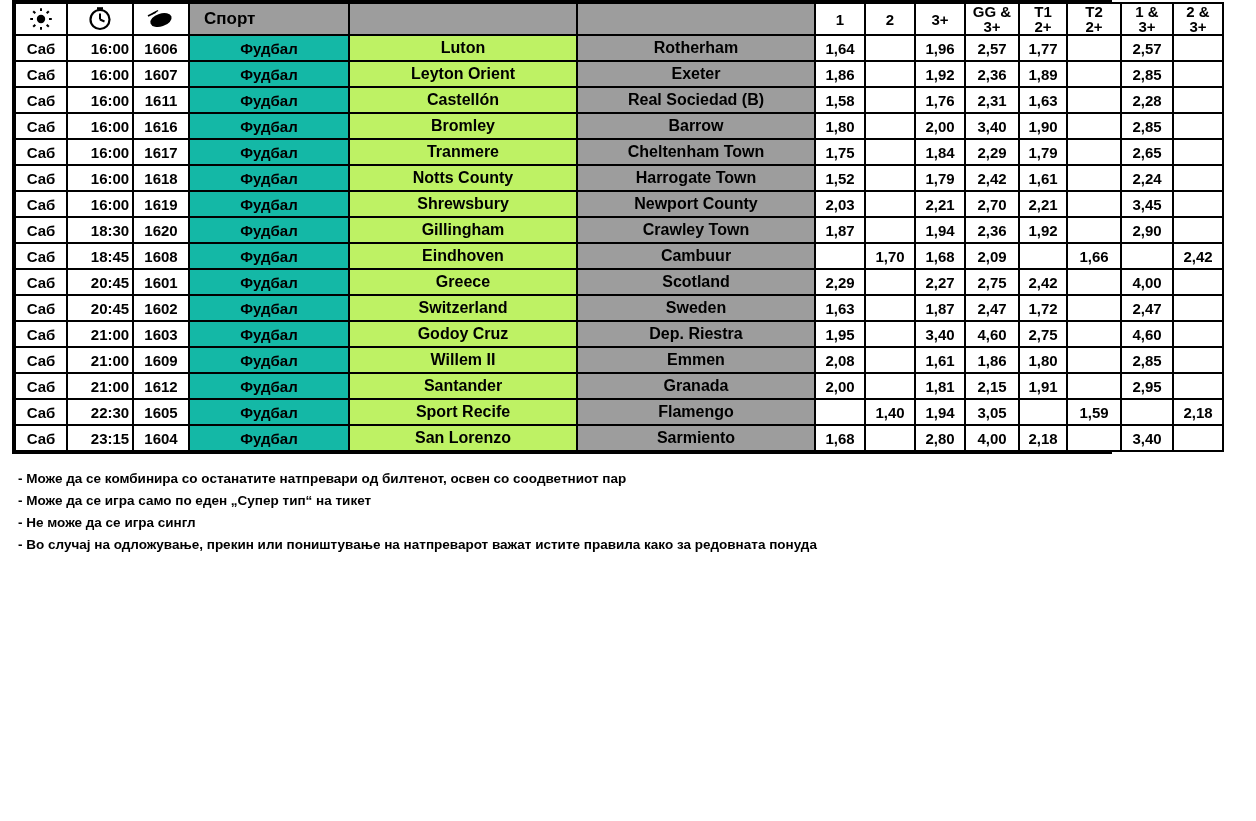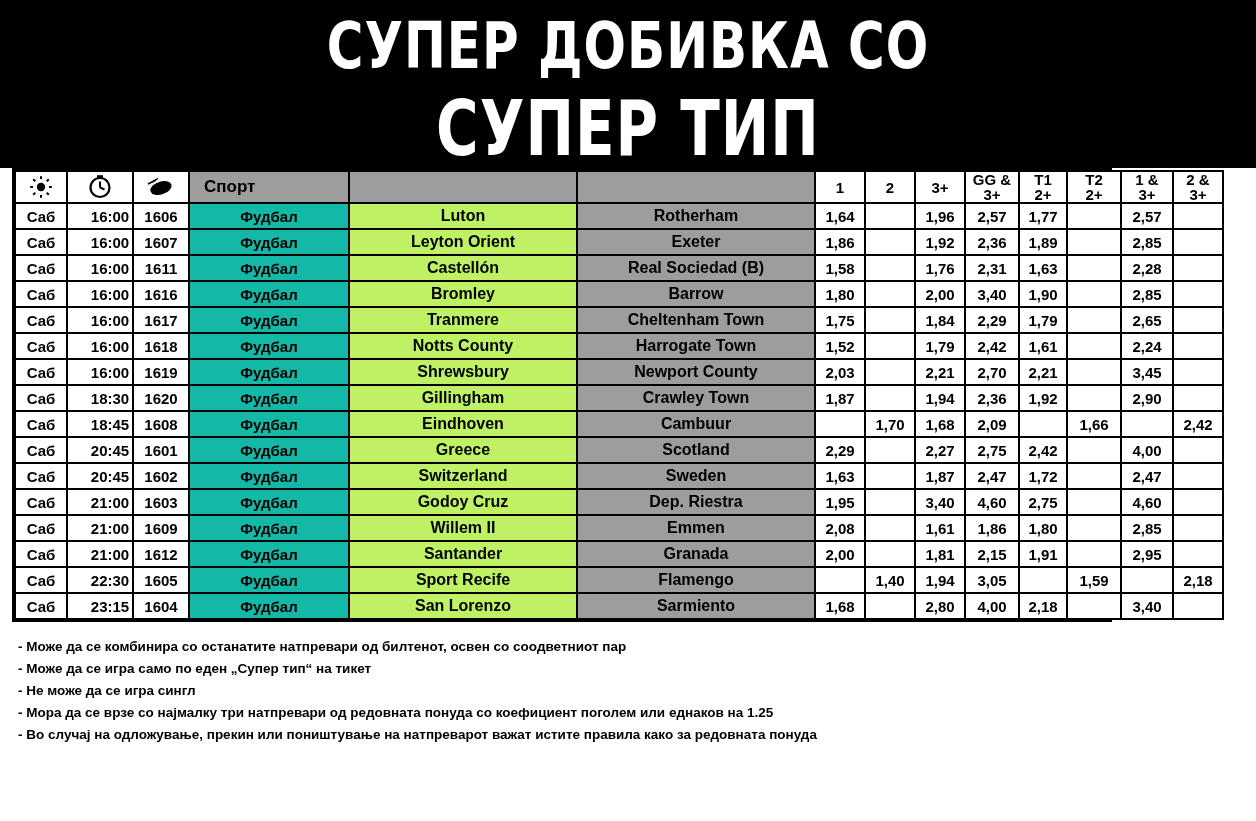--- a/index.html
+++ b/index.html
@@ -144,24 +144,20 @@
     font-weight: bold;
     line-height: 22px;
   }
   .notes div { white-space: nowrap; }
 </style>
 </head>
 <body>
 
 <div class="page">
 
-  <div class="banner">
-    <div class="banner-line1">СУПЕР ДОБИВКА СО</div>
-    <div class="banner-line2">СУПЕР ТИП</div>
-  </div>
 
   <div class="table-wrap">
     <table class="odds">
       <colgroup>
         <col class="c-day">
           <col class="c-time">
           <col class="c-code">
           <col class="c-sport">
         <col class="c-home">
           <col class="c-away">
@@ -510,16 +506,15 @@
             <td class="cell-odd"></td>
           </tr>
         </tbody>
     </table>
   </div>
 
   <div class="notes" id="notes">
       <div>- Може да се комбинира со останатите натпревари од билтенот, освен со соодветниот пар</div>
       <div>- Може да се игра само по еден „Супер тип“ на тикет</div>
       <div>- Не може да се игра сингл</div>
-      <div>- Мора да се врзе со најмалку три натпревари од редовната понуда со коефициент поголем или еднаков на 1.25</div>
       <div>- Во случај на одложување, прекин или поништување на натпреварот важат истите правила како за редовната понуда</div>
     </div>
 </div>
 
 </body></html>

